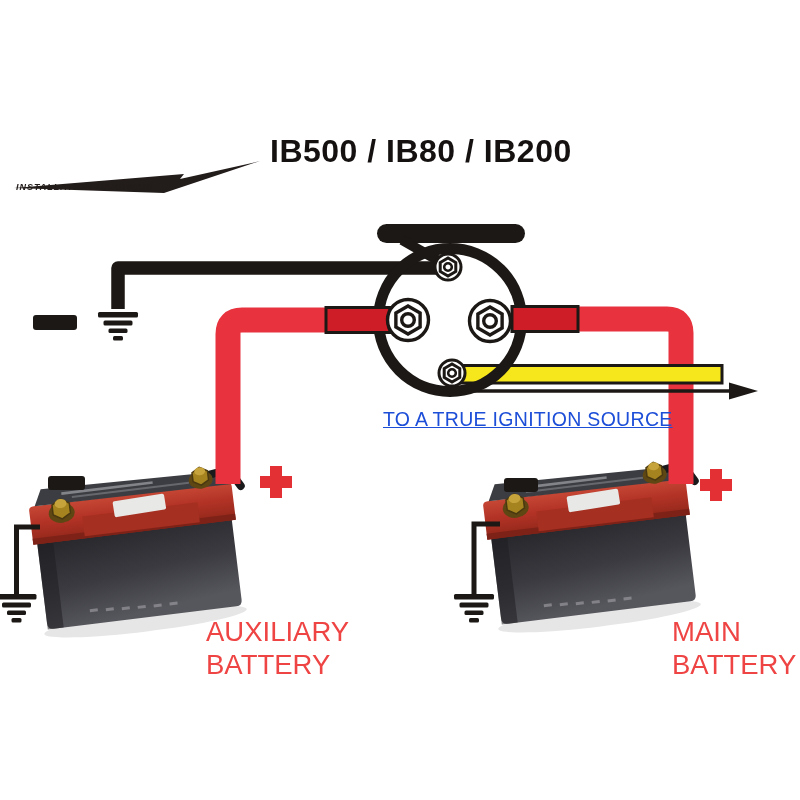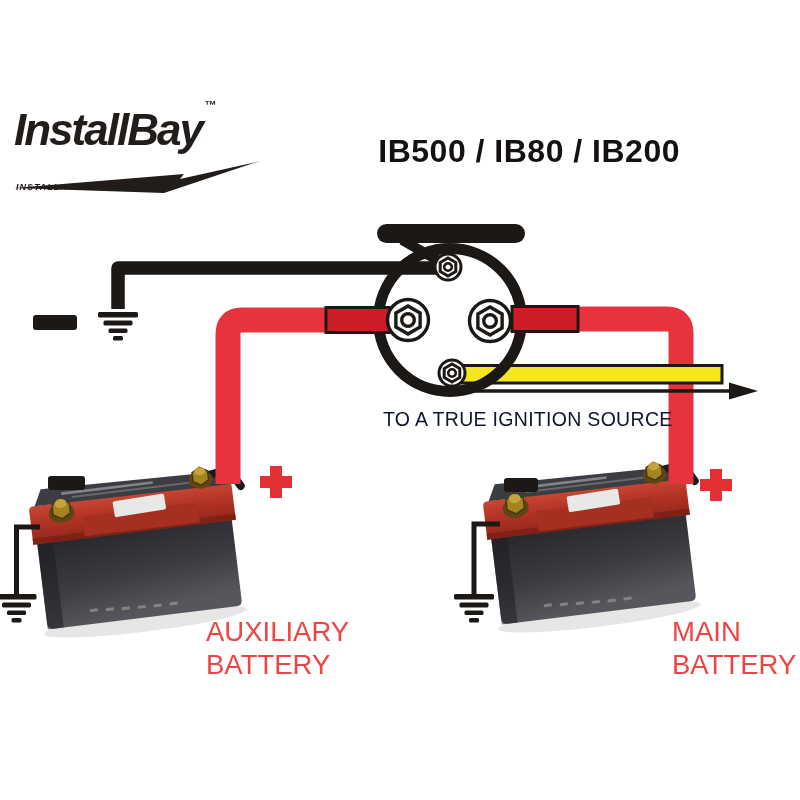--- a/index.html
+++ b/index.html
@@ -8,38 +8,37 @@
   .stage{position:absolute;inset:0;}
   
   .logo{position:absolute;left:14px;top:104px;width:256px;height:92px;}
   .brand{position:absolute;left:0;top:4px;font-size:44px;font-style:italic;font-weight:bold;
          letter-spacing:-2px;color:#221c1a;line-height:1;white-space:nowrap;}
   .brand sup{font-size:12px;letter-spacing:0;position:relative;top:-20px;left:2px;}
   .tagline{position:absolute;left:2px;top:78px;font-size:9px;font-weight:bold;font-style:italic;
            letter-spacing:1px;color:#221c1a;z-index:2;white-space:nowrap;}
   .swoosh{position:absolute;left:0;top:57px;width:250px;height:36px;}
   
-  .title{position:absolute;left:270px;top:133px;width:410px;text-align:right;
+  .title{position:absolute;left:270px;top:133px;width:410px;text-align:left;
          font-size:32px;font-weight:bold;letter-spacing:.5px;color:#141110;white-space:nowrap;}
   
   .art{position:absolute;left:0;top:0;width:800px;height:800px;}
   
   .ign-label{position:absolute;left:383px;top:408px;width:285px;text-align:left;
-             font-size:19.5px;letter-spacing:.3px;color:#0f172a;white-space:nowrap;}
+             font-size:19.5px;letter-spacing:.3px;color:#1d4ed8;white-space:nowrap;text-decoration:underline;}
   .bat-label{position:absolute;font-size:27.5px;line-height:32.5px;color:#ef4444;white-space:nowrap;}
   .bat-label.aux{left:206px;top:616px;}
   .bat-label.main{left:672px;top:616px;}
 </style>
 </head>
 <body>
 
 <div class="stage">
 
   <div class="logo">
-    <div class="brand"><span>InstallBay</span><sup>™</sup></div>
     <div class="tagline">INSTALLATION HARDWARE</div>
     <svg class="swoosh" viewBox="0 0 250 36">
       <polygon points="0,27 170,13 166,18 238,2 246,0 150,32" fill="#221c1a"></polygon>
     </svg>
   </div>
 
   <div class="title">IB500 / IB80 / IB200</div>
 
   <svg class="art" viewBox="0 0 800 800">
     <defs>

